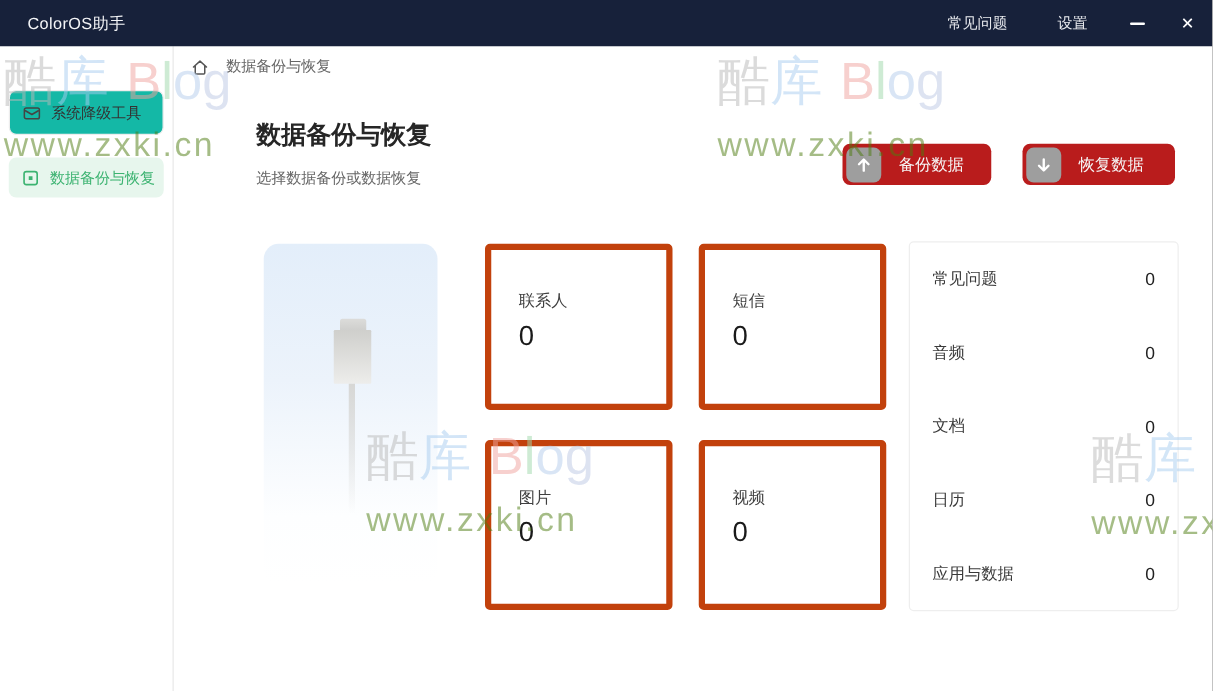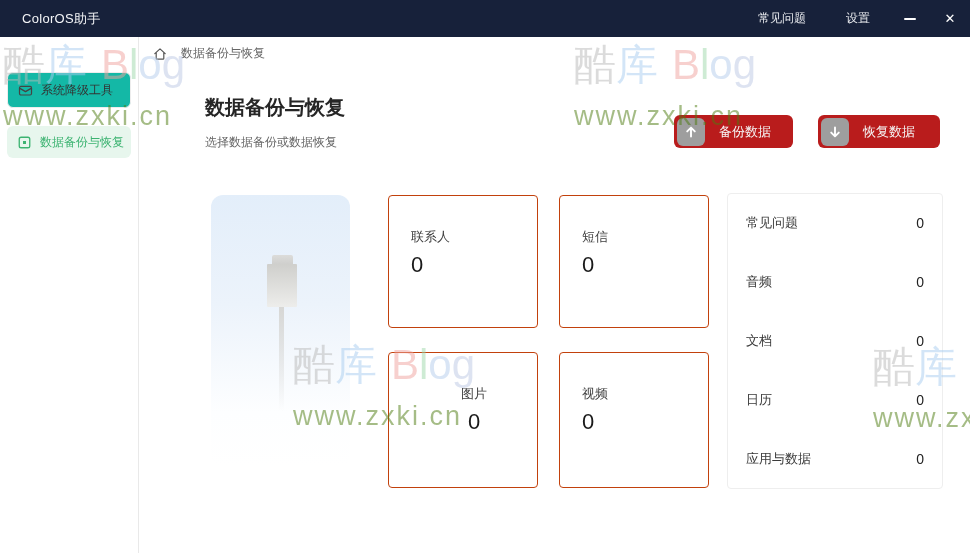--- a/index.html
+++ b/index.html
@@ -55,28 +55,28 @@
   
   .device-card{
     position:absolute;left:72px;top:158px;width:139px;height:272px;border-radius:12px;
     background:linear-gradient(180deg,#e3eefa 0%,#ecf3fb 40%,#fdfeff 80%,#ffffff 100%);
   }
   .usb-tab{position:absolute;left:61px;top:60px;width:21px;height:9px;background:linear-gradient(180deg,#dcdcda,#cfcfcd);border-radius:2px 2px 0 0;}
   .usb-body{position:absolute;left:56px;top:69px;width:30px;height:43px;background:linear-gradient(180deg,#cfcfcc,#ededeb);border-radius:1px;}
   .usb-cable{position:absolute;left:68px;top:112px;width:5px;height:104px;background:linear-gradient(180deg,#d7d7d5,rgba(230,230,228,0));}
   
   .stat-card{
-    position:absolute;background:#fff;border:1px solid #c2410c;border-radius:4px;box-sizing:border-box;
+    position:absolute;background:#fff;border:5px solid #c2410c;border-radius:4px;box-sizing:border-box;
     padding:32px 0 0 22px;
   }
   .stat-card .s-label{font-size:13px;color:#404040;}
   .stat-card .s-value{font-size:22px;color:#1a1a1a;margin-top:6px;}
   .card-c1{left:249px;top:158px;width:150px;height:133px;}
   .card-c2{left:420px;top:158px;width:150px;height:133px;}
-  .card-c3{left:249px;top:315px;width:150px;height:136px;text-align:center;}
+  .card-c3{left:249px;top:315px;width:150px;height:136px;}
   .card-c4{left:420px;top:315px;width:150px;height:136px;}
   
   .list-card{
     position:absolute;left:588px;top:156px;width:216px;height:296px;
     background:#fff;border:1px solid #eeeeee;border-radius:4px;box-sizing:border-box;
     display:flex;flex-direction:column;
   }
   .list-row{flex:1;display:flex;align-items:center;justify-content:space-between;padding:0 18px;}
   .list-row .r-label{font-size:13px;color:#3a3a3a;}
   .list-row .r-value{font-size:14px;color:#222;}

